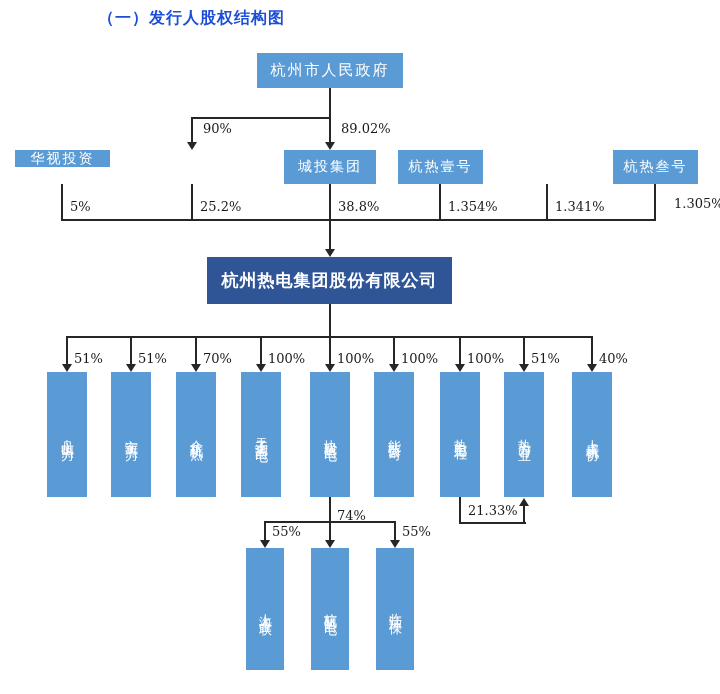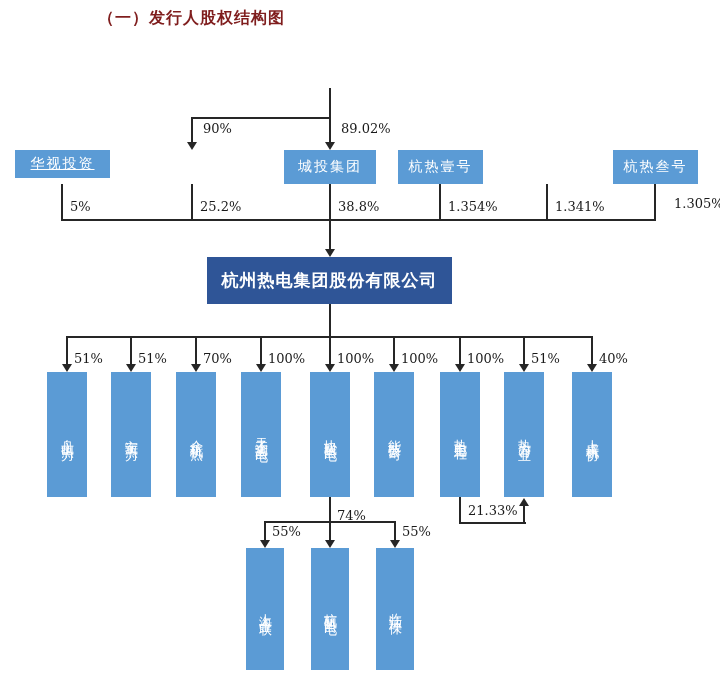--- a/index.html
+++ b/index.html
@@ -1,18 +1,18 @@
 <!DOCTYPE html>
 <html><head>
 <meta charset="utf-8">
 <style>
   html,body{margin:0;padding:0;background:#ffffff;}
   .canvas{position:relative;width:720px;height:694px;background:#ffffff;overflow:hidden;
           font-family:"Liberation Sans",sans-serif;}
-  .title{position:absolute;left:98px;top:8px;font-size:16px;font-weight:bold;color:#7f1d1d;
+  .title{position:absolute;left:98px;top:8px;font-size:16px;font-weight:bold;color:#1d4ed8;
          letter-spacing:1px;}
   .node{position:absolute;background:#5B9BD5;color:#ffffff;display:flex;align-items:center;
         justify-content:center;font-size:14px;letter-spacing:2px;box-sizing:border-box;}
   .node.root{font-size:15px;}
   .node.dark{background:#2F5597;font-weight:bold;font-size:17px;letter-spacing:1px;}
   .node.vert{writing-mode:vertical-rl;text-orientation:upright;font-size:13px;letter-spacing:3px;}
   .vline,.hline{position:absolute;background:#262626;}
   .vline{width:2px;}
   .hline{height:2px;}
   .arr-d{position:absolute;width:0;height:0;border-left:5px solid transparent;
@@ -22,31 +22,32 @@
   .pct{position:absolute;font-family:"DejaVu Serif",serif;font-size:13px;color:#1a1a1a;
        white-space:nowrap;}
 </style>
 </head>
 <body>
 
 <div class="canvas">
 
   <div class="title">（一）发行人股权结构图</div>
 
+  <div class="node root" style="left:257px;top:53px;width:146px;height:35px;">杭州市人民政府</div>
 
   <div class="vline" style="left:329px;top:88px;height:29px;"></div>
   <div class="hline" style="left:191px;top:117px;width:140px;"></div>
   <div class="vline" style="left:191px;top:117px;height:25px;"></div>
   <div class="arr-d" style="left:187px;top:142px;"></div>
   <div class="vline" style="left:329px;top:117px;height:25px;"></div>
   <div class="arr-d" style="left:325px;top:142px;"></div>
   <div class="pct" style="left:203px;top:121px;">90%</div>
   <div class="pct" style="left:341px;top:121px;">89.02%</div>
 
-  <div class="node" style="left:15px;top:150px;width:95px;height:28px;text-decoration:underline;">华视投资</div>
+  <div class="node" style="left:15px;top:150px;width:95px;height:17px;">华视投资</div>
   <div class="node" style="left:398px;top:150px;width:85px;height:34px;">杭热壹号</div>
   <div class="node" style="left:284px;top:150px;width:92px;height:34px;">城投集团</div>
   <div class="node" style="left:613px;top:150px;width:85px;height:34px;">杭热叁号</div>
 
   <div class="vline" style="left:61px;top:184px;height:35px;"></div>
   <div class="vline" style="left:191px;top:184px;height:35px;"></div>
   <div class="vline" style="left:329px;top:184px;height:35px;"></div>
   <div class="vline" style="left:439px;top:184px;height:35px;"></div>
   <div class="vline" style="left:546px;top:184px;height:35px;"></div>
   <div class="vline" style="left:654px;top:184px;height:35px;"></div>

